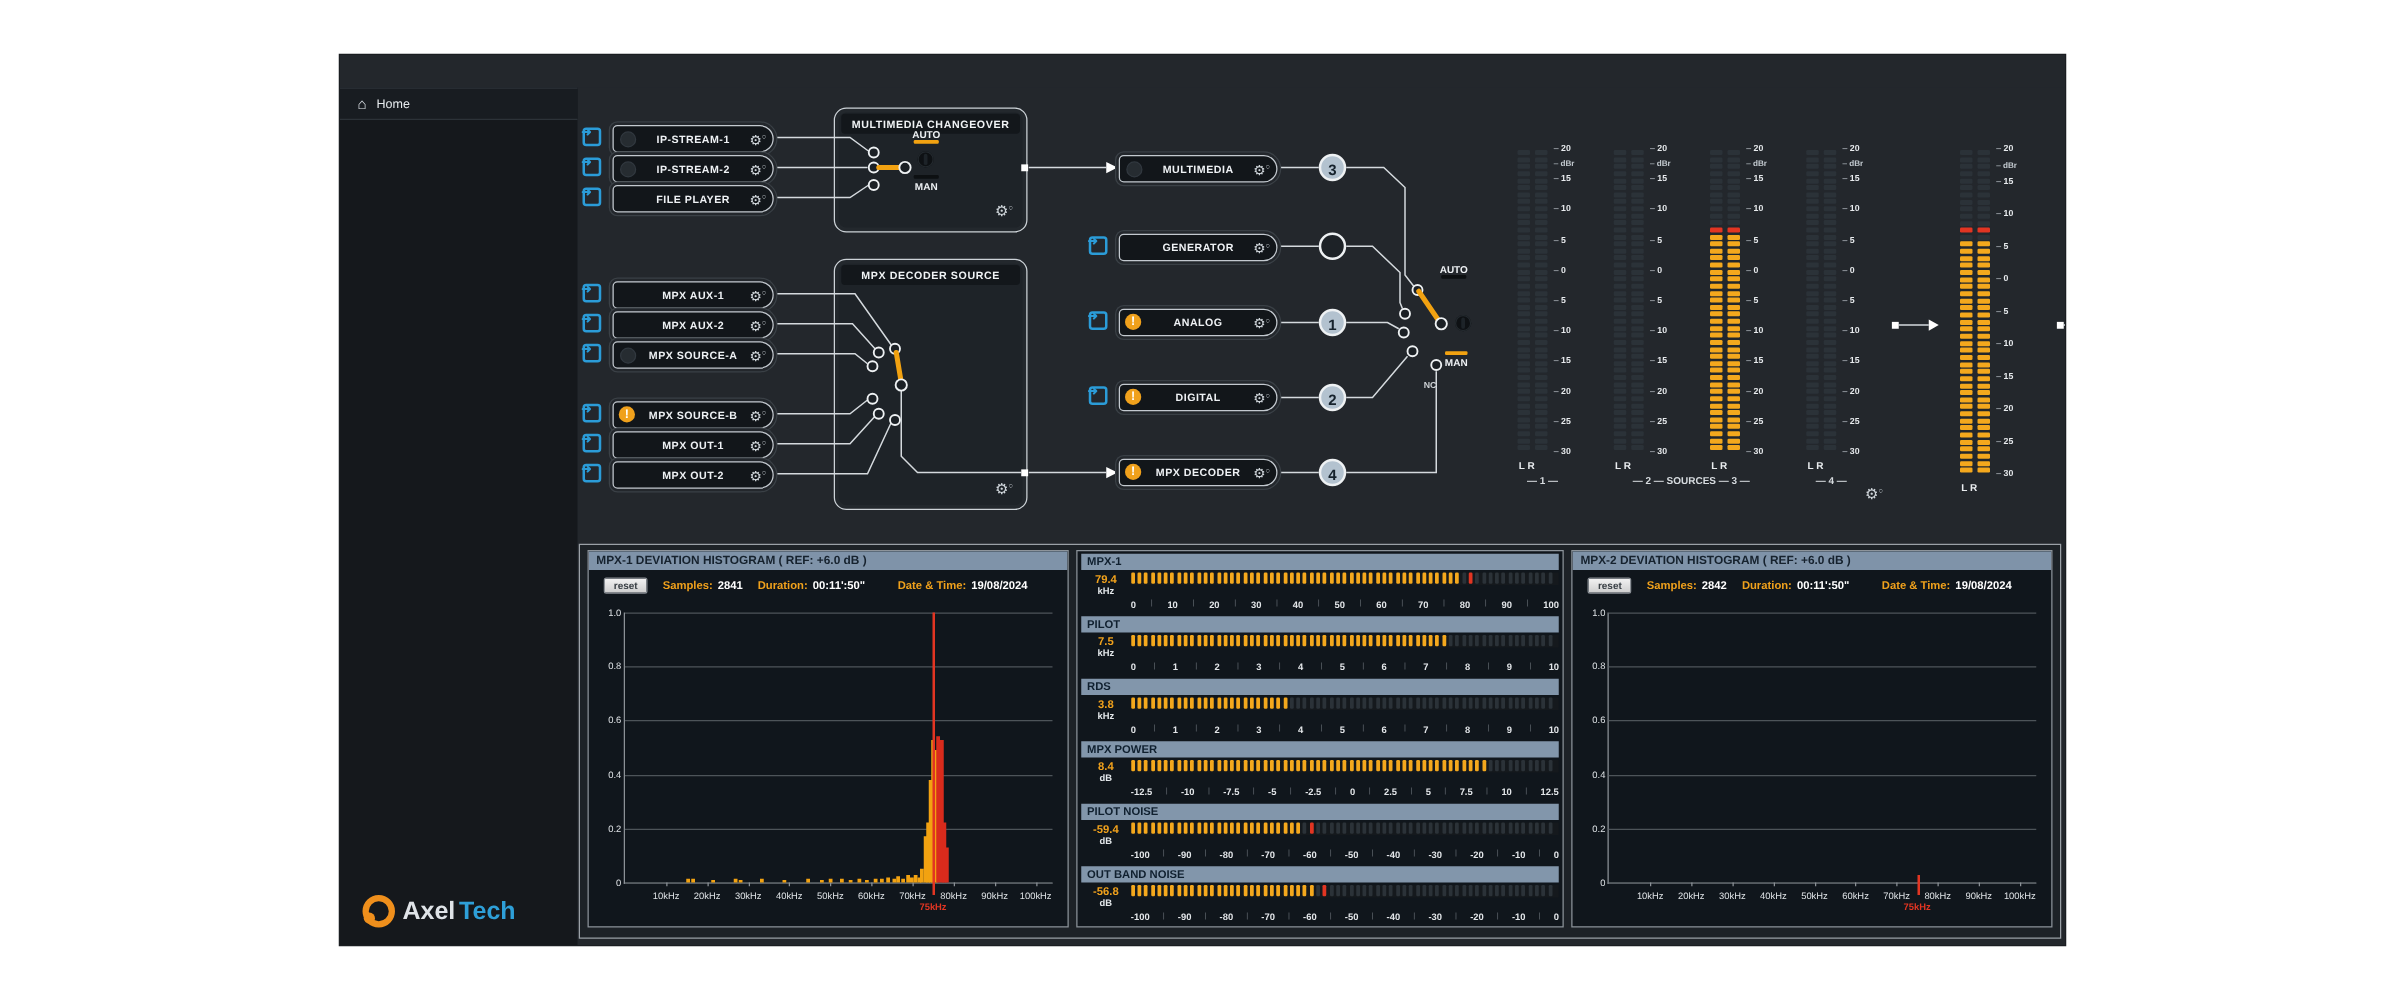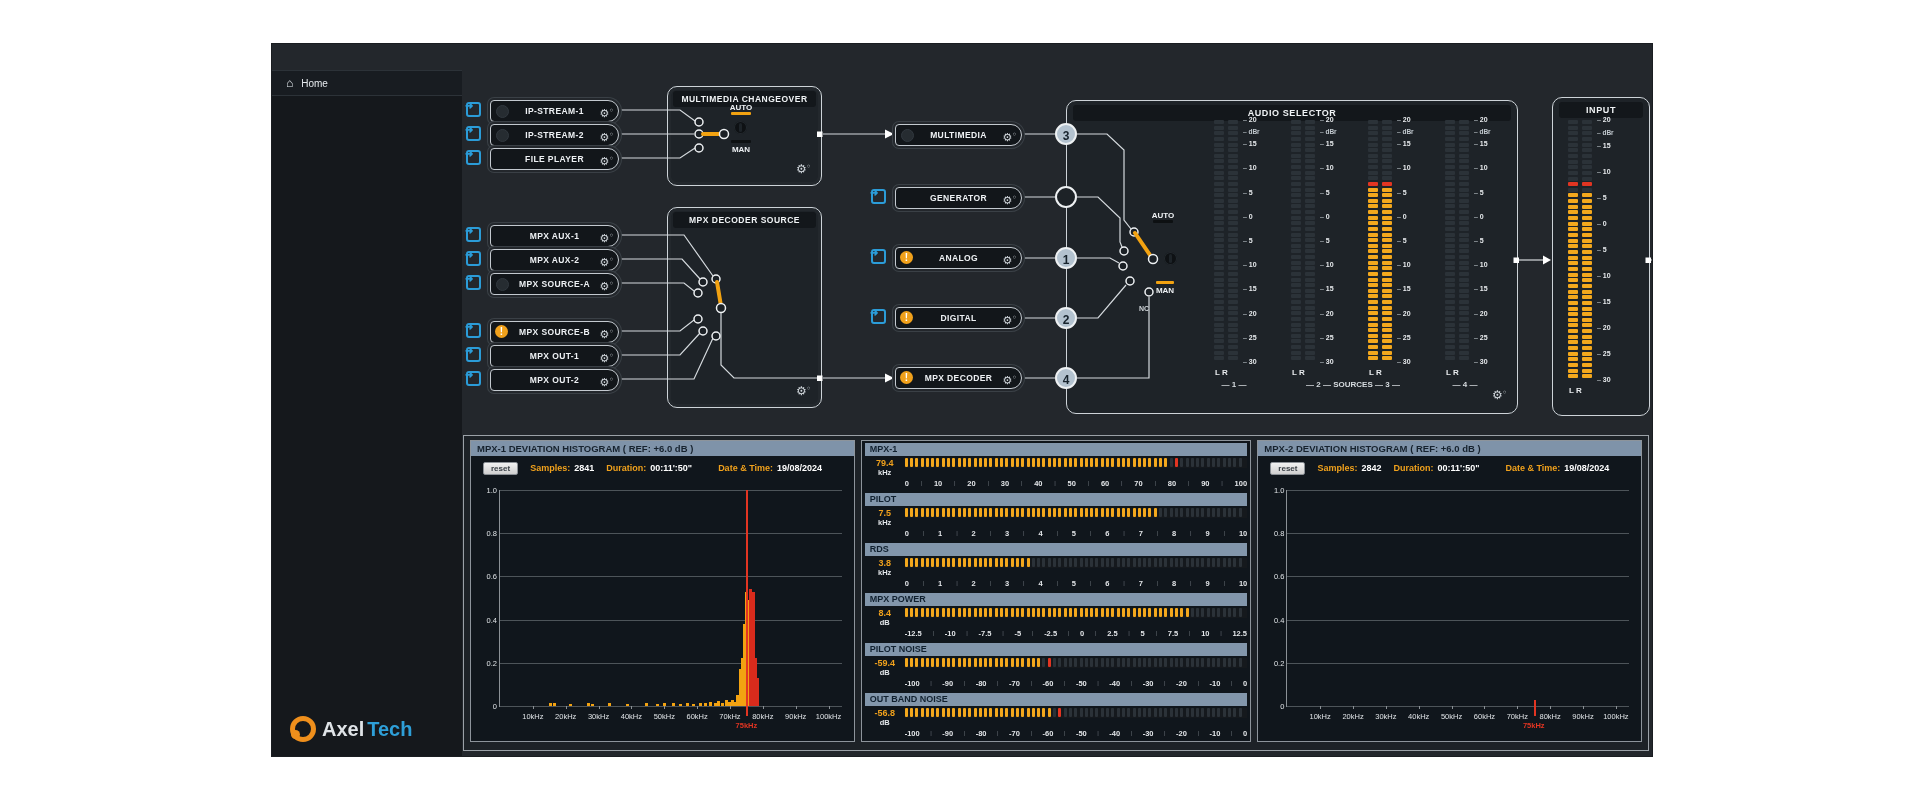--- a/index.html
+++ b/index.html
@@ -132,26 +132,20 @@
 
     <div class="main">
 
       <div class="box" style="left:205px;top:137px;width:153px;height:199px;">
         <div class="boxtitle">MPX DECODER SOURCE</div>
       </div>
       <div class="box" style="left:205px;top:16px;width:153px;height:98px;">
         <div class="boxtitle">MULTIMEDIA CHANGEOVER</div>
       </div>
 
-      <div class="panel" style="left:604px;top:30px;width:450px;height:312px;">
-        <div class="paneltitle">AUDIO SELECTOR</div>
-      </div>
-      <div class="panel" style="left:1090px;top:27px;width:96px;height:317px;">
-        <div class="paneltitle">INPUT</div>
-      </div>
 
       <svg class="wires" width="1190" height="686">
         <g stroke="#d5dade" stroke-width="1.2" fill="none">
           <path d="M155,40 H218 L233,51"></path>
           <path d="M155,64 H232"></path>
           <path d="M155,88 H218 L233,78"></path>
           <path d="M361,64 H423"></path>
           <path d="M155,165 H222 L251,206"></path>
           <path d="M155,189 H220 L238,209"></path>
           <path d="M155,213 H222 L232,221"></path>

